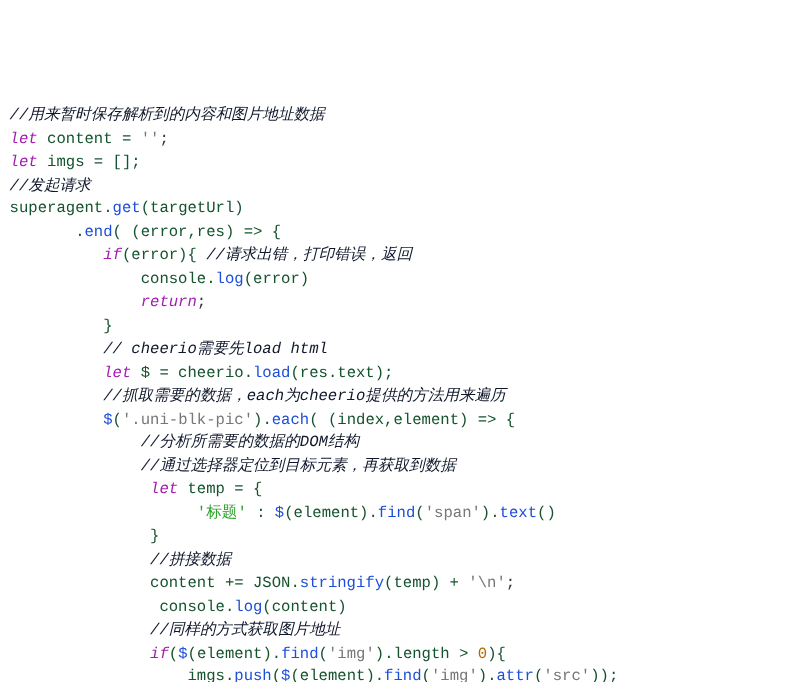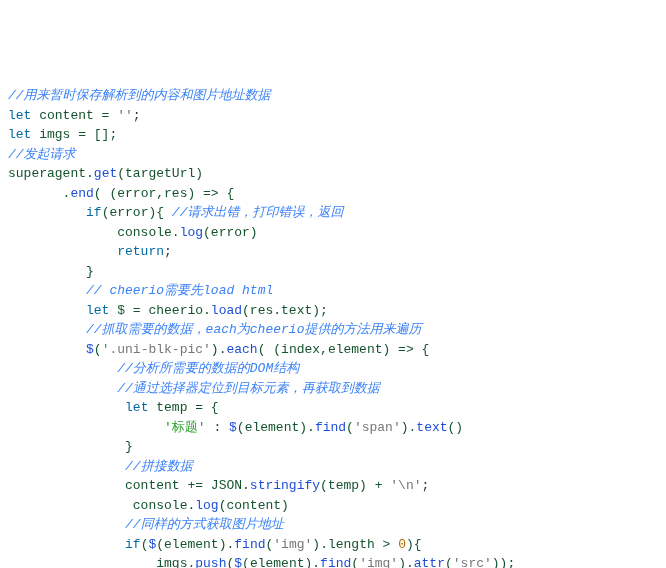--- a/index.html
+++ b/index.html
@@ -8,22 +8,22 @@
     background: #ffffff;
     font-family: Consolas, 'Courier New', monospace;
     font-size: 13px;
     line-height: 1.5;
     white-space: pre;
     color: #333333;
     width: 666px;
     box-sizing: border-box;
   }
   .line { display: block; }
-  .cm { color: #3b82f6; font-style: italic; }   
-  .kw { color: #0369a1; }   
+  .cm { color: #0f172a; font-style: italic; }   
+  .kw { color: #a21caf; font-style: italic; }   
   .fn { color: #1d4ed8; }                       
   .id { color: #14532d; }
   .pn { color: #333333; }                       
   .nm { color: #b06a00; }                       
   .str1 { color: #777777; }                     
   .str2 { color: #2aa02a; }                     
 </style>
 </head>
 <body>
 

